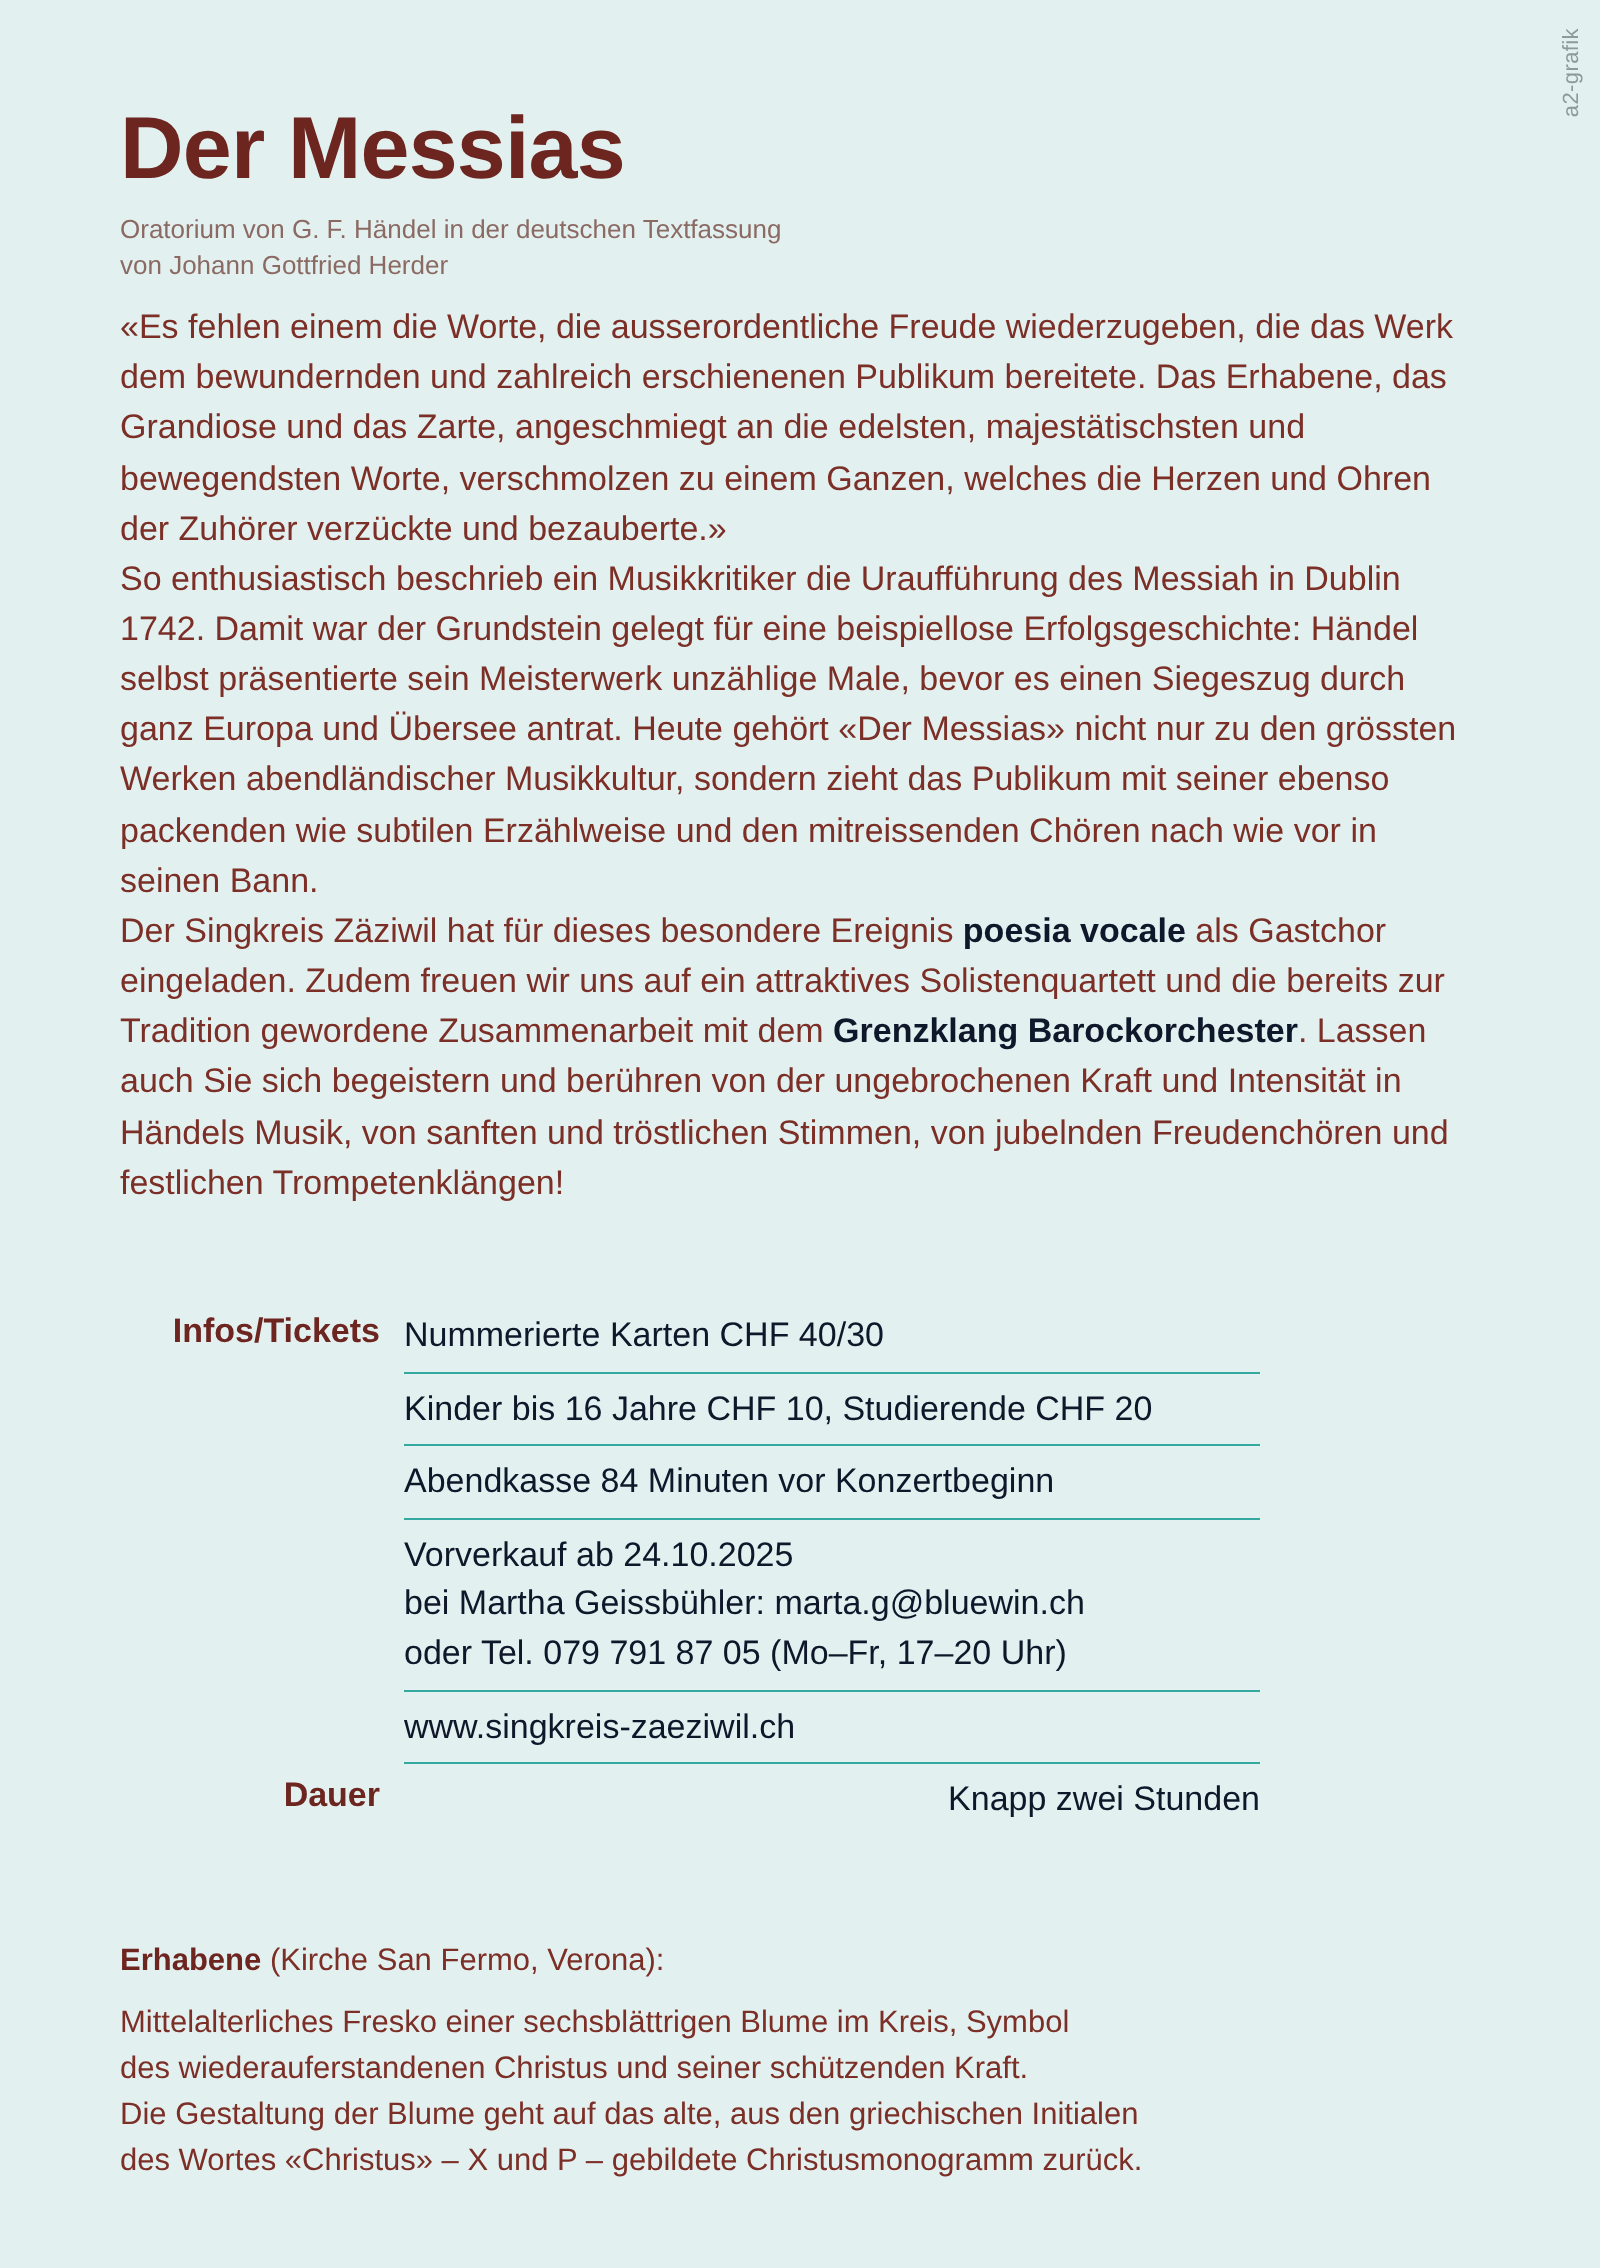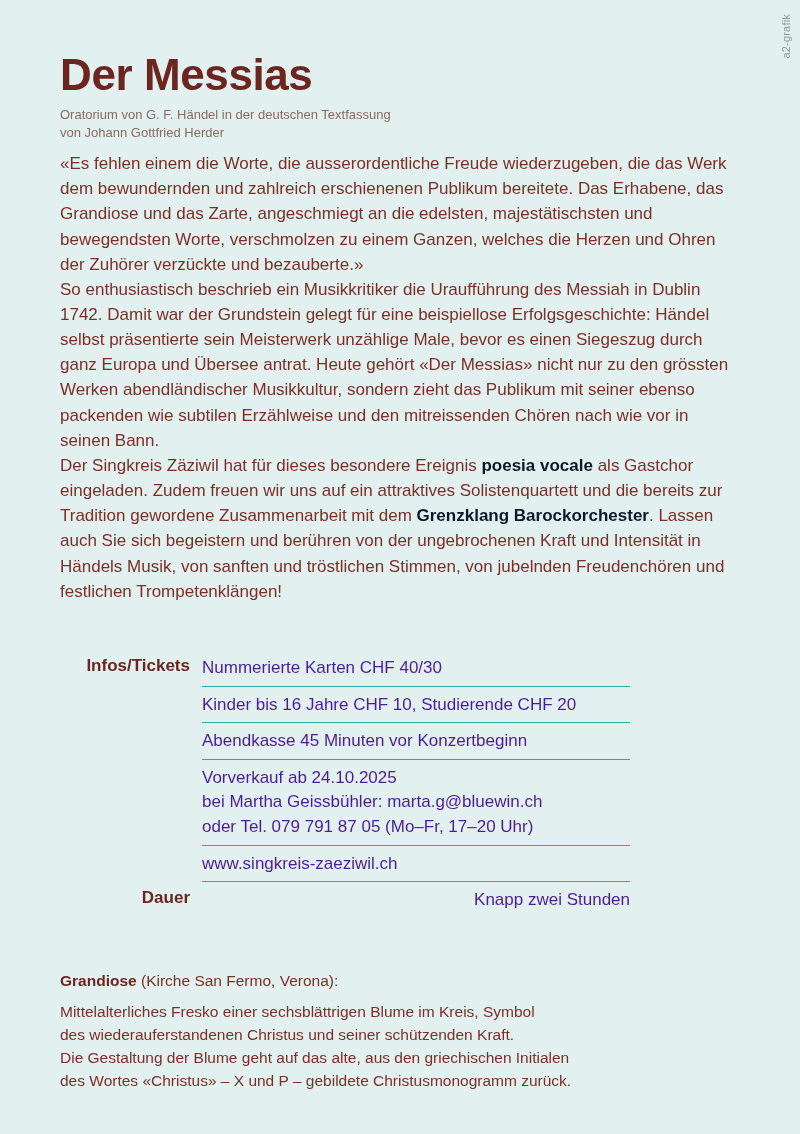--- a/index.html
+++ b/index.html
@@ -89,21 +89,21 @@
     font-weight: bold;
     font-size: 17px;
     color: #6d2520;
     padding-right: 12px !important;
     padding-top: 6px !important;
     white-space: nowrap;
   }
   .info-value {
     font-size: 17px;
     line-height: 1.45;
-    color: #4c1d95;
+    color: #0f172a;
     border-bottom: 1.6px solid #36a8a2;
     padding: 6px 0 5px 0 !important;
   }
   .info-value.no-rule {
     border-bottom: none;
     text-align: right;
   }
 
   
   .bildmotiv {
@@ -149,40 +149,40 @@
         <tr>
           <td class="info-label">Infos/Tickets</td>
           <td class="info-value">Nummerierte Karten CHF 40/30</td>
         </tr>
         <tr>
           <td class="info-label"></td>
           <td class="info-value">Kinder bis 16 Jahre CHF 10, Studierende CHF 20</td>
         </tr>
         <tr>
           <td class="info-label"></td>
-          <td class="info-value">Abendkasse 45 Minuten vor Konzertbeginn</td>
+          <td class="info-value">Abendkasse 84 Minuten vor Konzertbeginn</td>
         </tr>
         <tr>
           <td class="info-label"></td>
           <td class="info-value" style="white-space: pre-line;">Vorverkauf ab 24.10.2025
 bei Martha Geissbühler: marta.g@bluewin.ch
 oder Tel. 079 791 87 05 (Mo–Fr, 17–20 Uhr)</td>
         </tr>
         <tr>
           <td class="info-label"></td>
           <td class="info-value">www.singkreis-zaeziwil.ch</td>
         </tr>
         <tr>
           <td class="info-label">Dauer</td>
           <td class="info-value no-rule">Knapp zwei Stunden</td>
         </tr>
       </tbody>
   </table>
 
   <div class="bildmotiv">
-    <p class="bildmotiv-head"><b>Grandiose</b><span> (Kirche San Fermo, Verona):</span></p>
+    <p class="bildmotiv-head"><b>Erhabene</b><span> (Kirche San Fermo, Verona):</span></p>
     <p class="bildmotiv-body" style="white-space: pre-line;">Mittelalterliches Fresko einer sechsblättrigen Blume im Kreis, Symbol
 des wiederauferstandenen Christus und seiner schützenden Kraft.
 Die Gestaltung der Blume geht auf das alte, aus den griechischen Initialen
 des Wortes «Christus» – X und P – gebildete Christusmonogramm zurück.</p>
   </div>
 
 </div>
 
 </body></html>

